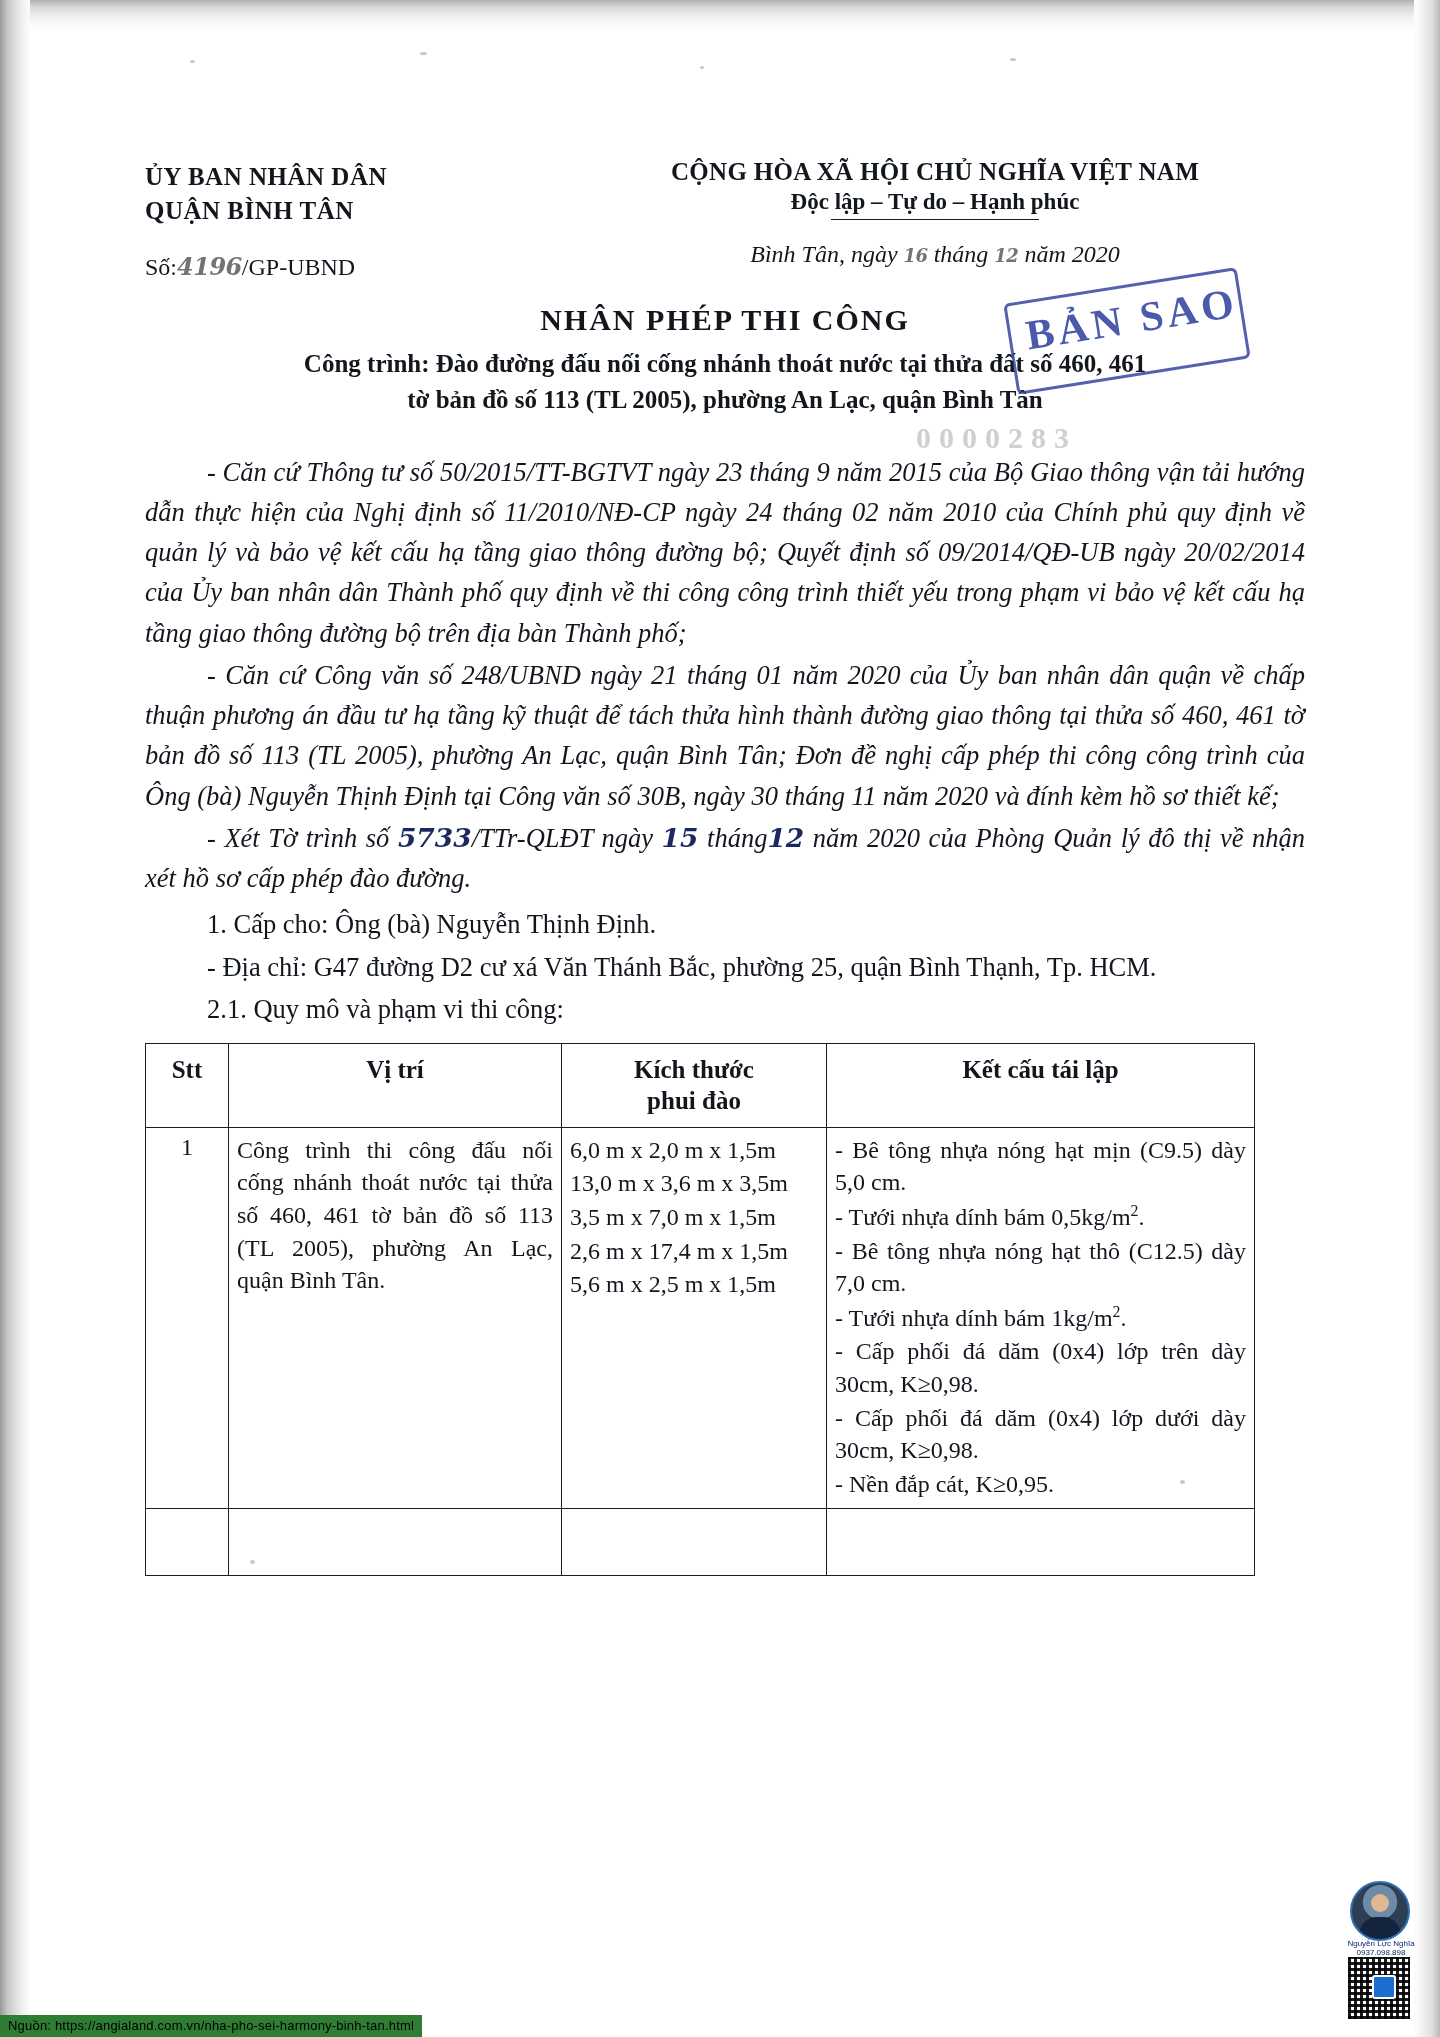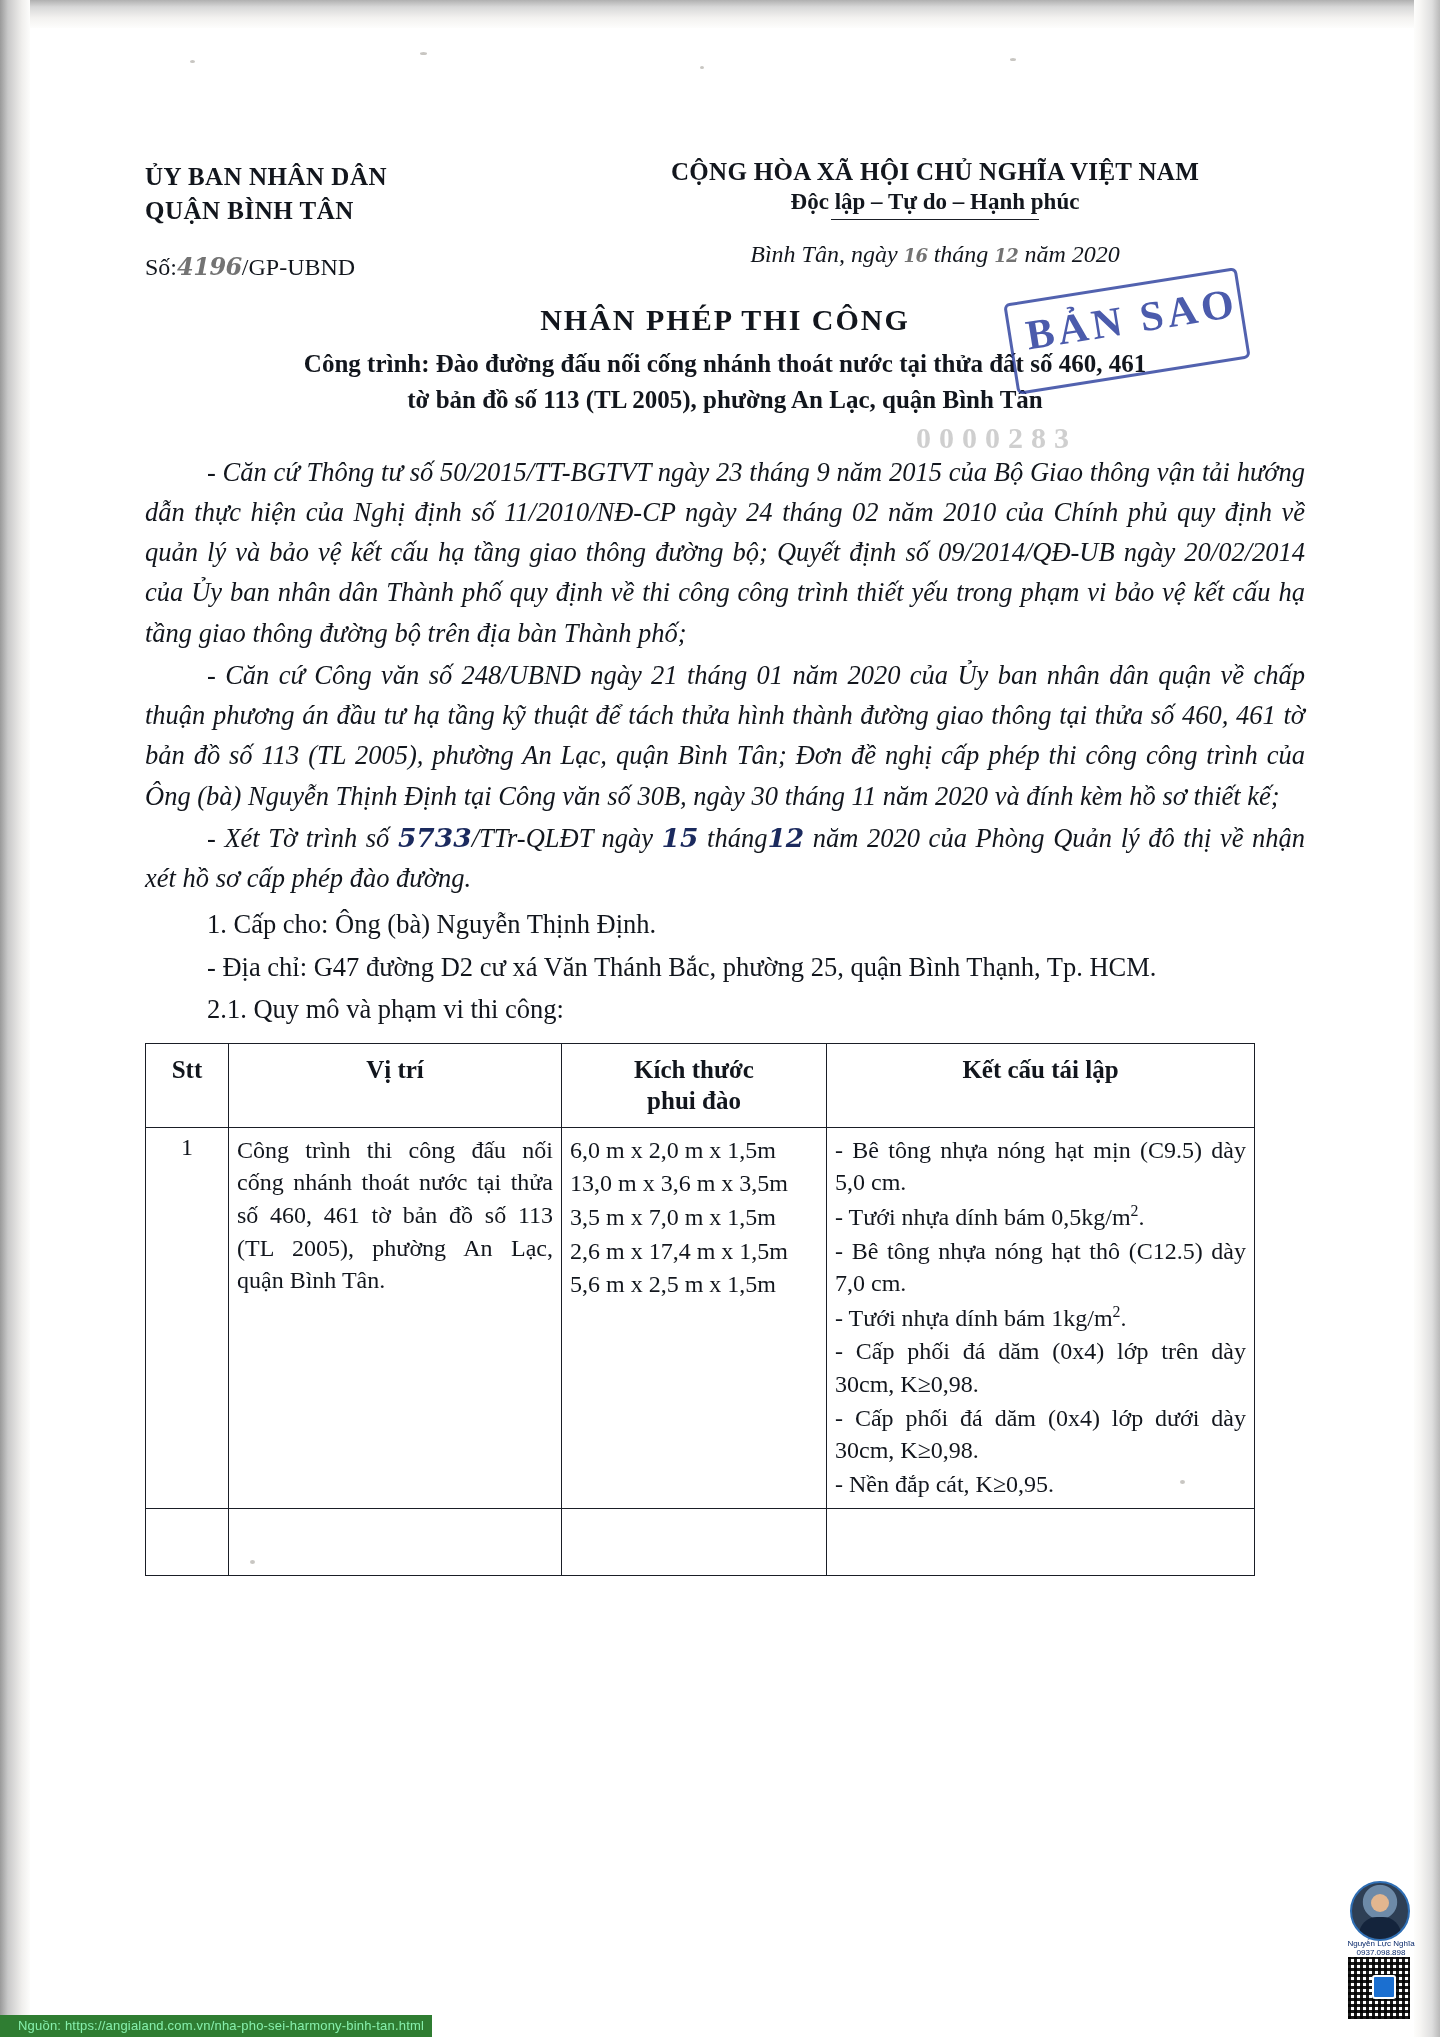--- a/index.html
+++ b/index.html
@@ -218,24 +218,24 @@
   td.cell-kt div, td.cell-kc div { margin-bottom: 1px; }
   .empty-row td { height: 54px; }
   sup { font-size: 0.66em; vertical-align: super; }
 
   
   .source-bar {
     position: absolute;
     left: 0;
     bottom: 0;
     background: #2f7d32;
-    color: #86efac;
+    color: #000000;
     font-family: "Liberation Sans", sans-serif;
     font-size: 13px;
-    padding: 3px 8px 4px 18px;
+    padding: 3px 8px 4px 8px;
     letter-spacing: 0.2px;
   }
   .agent-badge {
     position: absolute;
     right: 30px;
     bottom: 96px;
     width: 56px;
     height: 56px;
     border-radius: 50%;
     background: radial-gradient(circle at 50% 34%, #6d8aa8 0 36%, #2e3f55 38% 100%);

